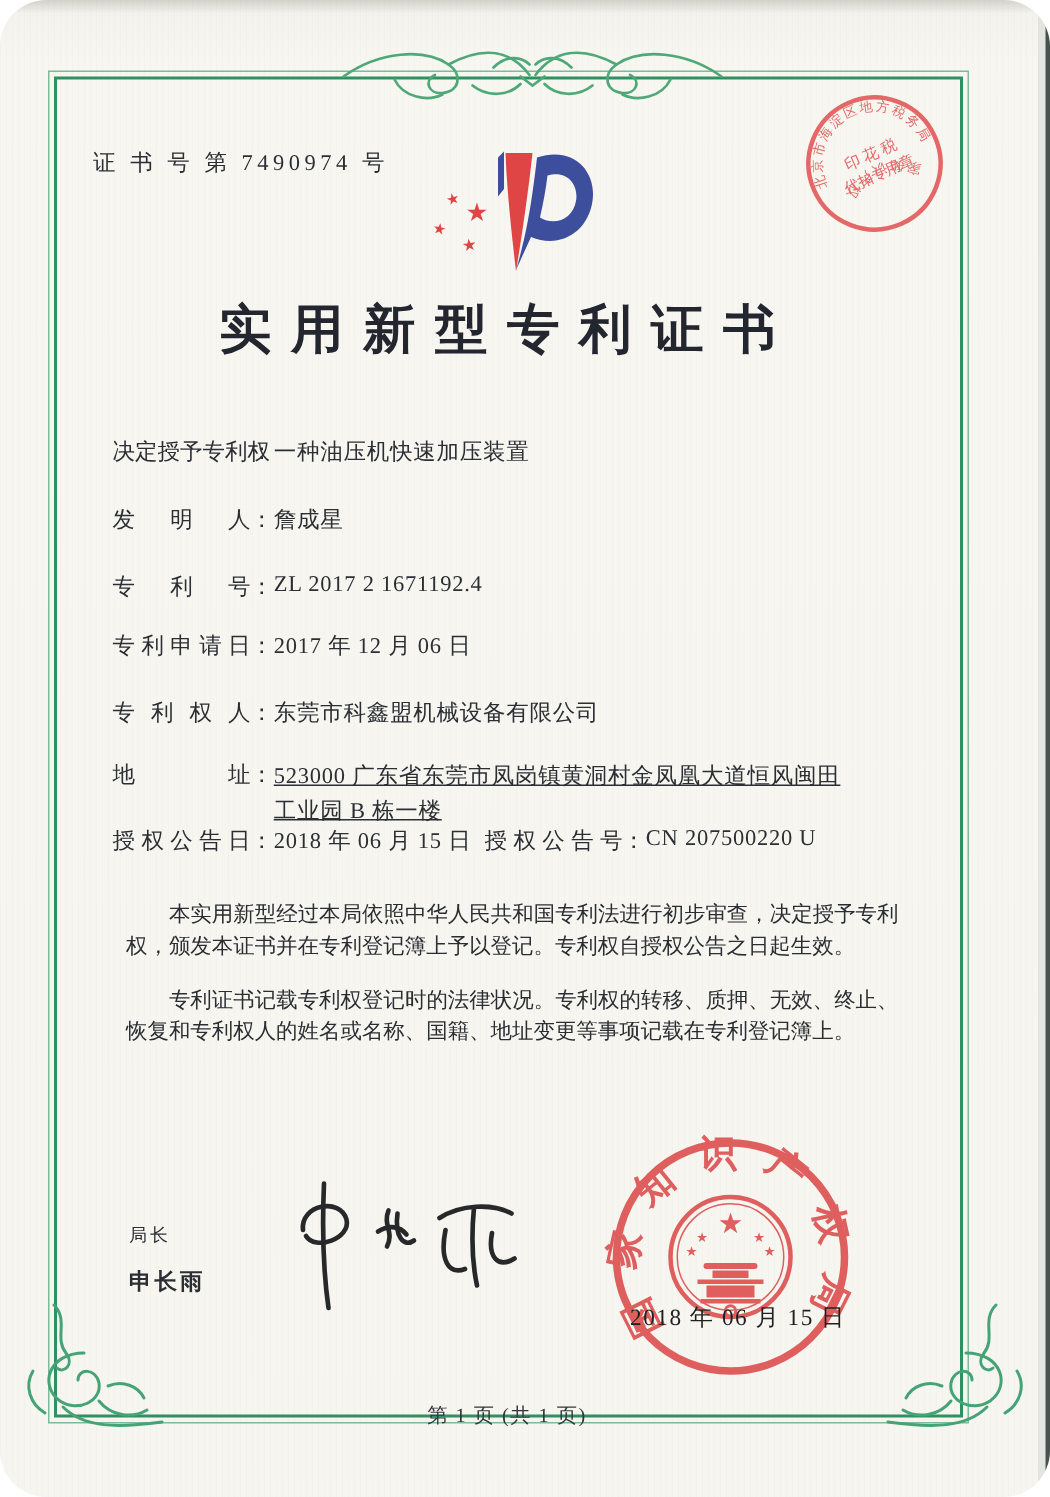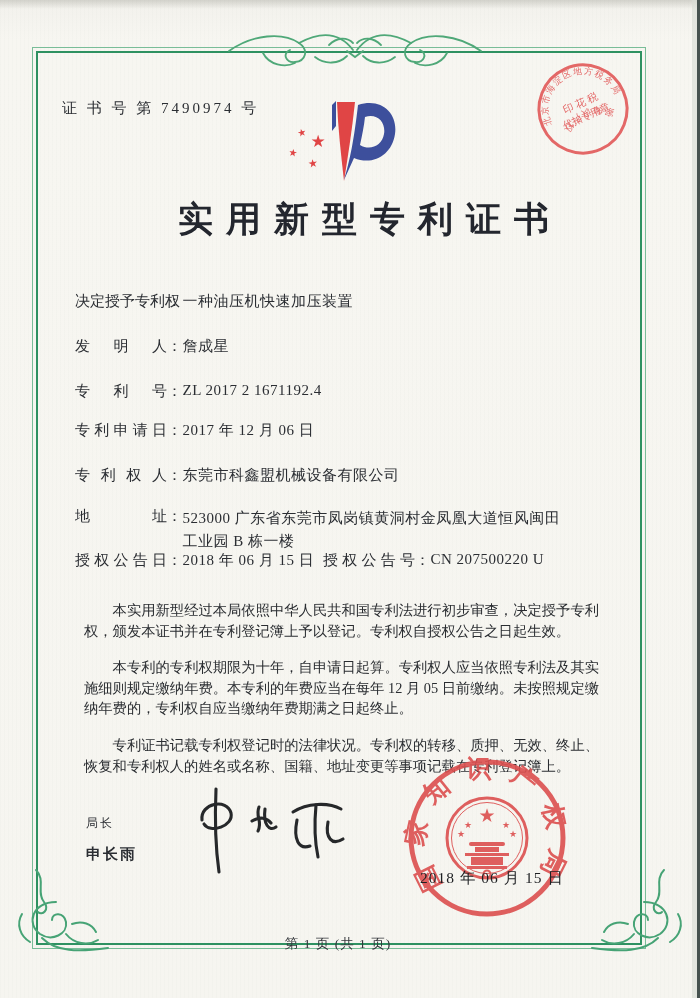--- a/index.html
+++ b/index.html
@@ -4,39 +4,40 @@
 <style>
   html,body { margin:0; padding:0; }
   .page {
     position:relative; width:700px; height:998px; overflow:hidden;
     background:#f6f5f0;
     background-image:
       repeating-linear-gradient(90deg, rgba(110,140,120,0.025) 0 1px, transparent 1px 4px),
       linear-gradient(180deg, #f2f1ec 0%, #f7f6f1 4%, #f6f5f0 100%);
     font-family:"Liberation Serif","DejaVu Serif",serif;
     color:#2b2e33;
+    border-radius:31px;
   }
   .edge-light { position:absolute; right:3px; top:0; width:5px; height:100%; background:#d9ddd6; opacity:.65; }
   .edge-dark  { position:absolute; right:0; top:0; width:3px; height:100%; background:#46524f; }
   .top-shade  { position:absolute; left:0; top:0; width:100%; height:9px;
                 background:linear-gradient(180deg, rgba(150,150,140,.35), rgba(150,150,140,0)); }
   .frame-outer { position:absolute; left:32px; top:47px; width:612px; height:900px;
                  border:1px solid #79bd98; }
   .frame-inner { position:absolute; left:36px; top:51px; width:602px; height:890px;
                  border:2px solid #2e9161; }
   .cert-no { position:absolute; left:62px; top:99px; font-size:15px; letter-spacing:3px; color:#2b2e33; }
   .logo { position:absolute; left:280px; top:100px; }
   .title { position:absolute; left:32px; top:196px; width:612px; text-align:center;
-           font-size:35px; font-weight:bold; letter-spacing:13px; color:#23262e;margin-left:32px; }
+           font-size:35px; font-weight:bold; letter-spacing:13px; color:#23262e; }
   .frow { position:absolute; left:75px; font-size:15px; white-space:nowrap; letter-spacing:.5px; }
   .flabel { display:inline-block; width:92px; text-align:justify; text-align-last:justify;
             vertical-align:top; letter-spacing:0; }
   .fcolon { vertical-align:top; }
   .fvalue { margin-left:0; vertical-align:top; letter-spacing:.5px; }
-  .addr-value { display:inline-block; white-space:normal; line-height:23px; }
+  .addr-value { display:inline-block; white-space:normal; line-height:23px;text-decoration:underline; }
   .grant-no-group { position:absolute; left:248px; top:0; white-space:nowrap; }
   .paras { position:absolute; left:68px; top:584px; width:547px;
            font-size:14.3px; line-height:20.6px; color:#2a2d31; text-align:justify; }
   .paras p { margin:16px; text-indent:2em; }
   .sig-title { position:absolute; left:86px; top:815px; font-size:12px; letter-spacing:2px; }
   .sig-name  { position:absolute; left:86px; top:845px; font-size:15px; letter-spacing:2px;font-weight:bold; }
   .signature-svg { position:absolute; left:180px; top:780px; }
   .main-seal { position:absolute; left:397px; top:748px; opacity:.9; }
   .seal-date { position:absolute; left:420px; top:868px; font-size:15.5px; letter-spacing:1px;
                color:#1e2023; white-space:nowrap; }
@@ -137,21 +138,20 @@
   </div>
   <div class="frow" style="top:551px; width:560px">
     <span class="flabel">授权公告日</span><span class="fcolon">：</span><span class="fvalue">2018 年 06 月 15 日</span>
     <span class="grant-no-group">
       <span class="flabel">授权公告号</span><span class="fcolon">：</span><span class="fvalue">CN 207500220 U</span>
     </span>
   </div>
 
   <div class="paras">
     <p>本实用新型经过本局依照中华人民共和国专利法进行初步审查，决定授予专利权，颁发本证书并在专利登记簿上予以登记。专利权自授权公告之日起生效。</p>
-    <p>本专利的专利权期限为十年，自申请日起算。专利权人应当依照专利法及其实施细则规定缴纳年费。本专利的年费应当在每年 12 月 05 日前缴纳。未按照规定缴纳年费的，专利权自应当缴纳年费期满之日起终止。</p>
     <p>专利证书记载专利权登记时的法律状况。专利权的转移、质押、无效、终止、恢复和专利权人的姓名或名称、国籍、地址变更等事项记载在专利登记簿上。</p>
   </div>
 
   <div class="sig-title">局长</div>
   <div class="sig-name">申长雨</div>
   <svg class="signature-svg" width="190" height="110" viewBox="0 0 190 110">
     <g stroke="#26282a" stroke-width="3.1" fill="none" stroke-linecap="round">
       <path d="M22,40 C20,23 47,18 51,33 C54,46 30,54 24,44"></path>
       <path d="M36,9 C35,32 35,64 39,92"></path>
       <path d="M79,27 C75,37 83,41 78,51"></path>

